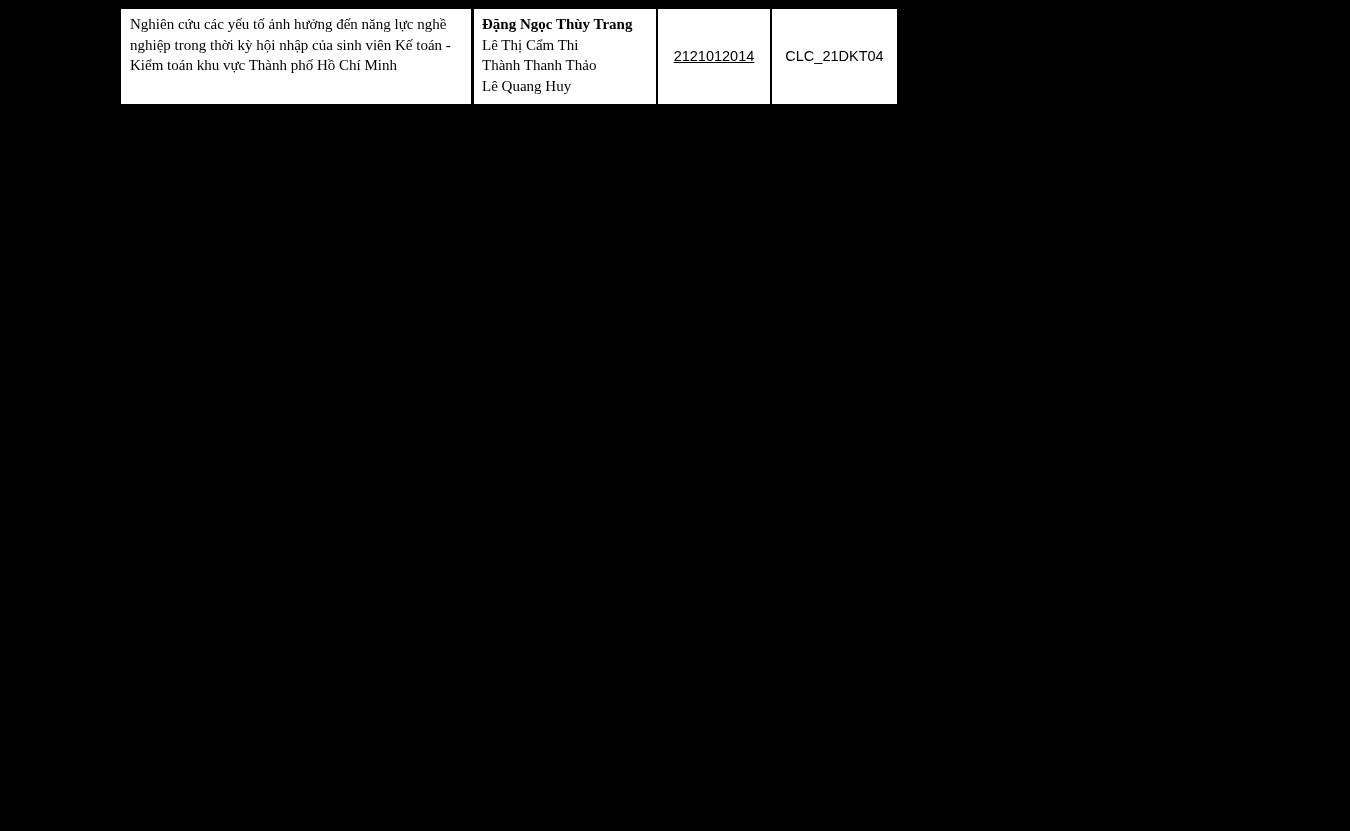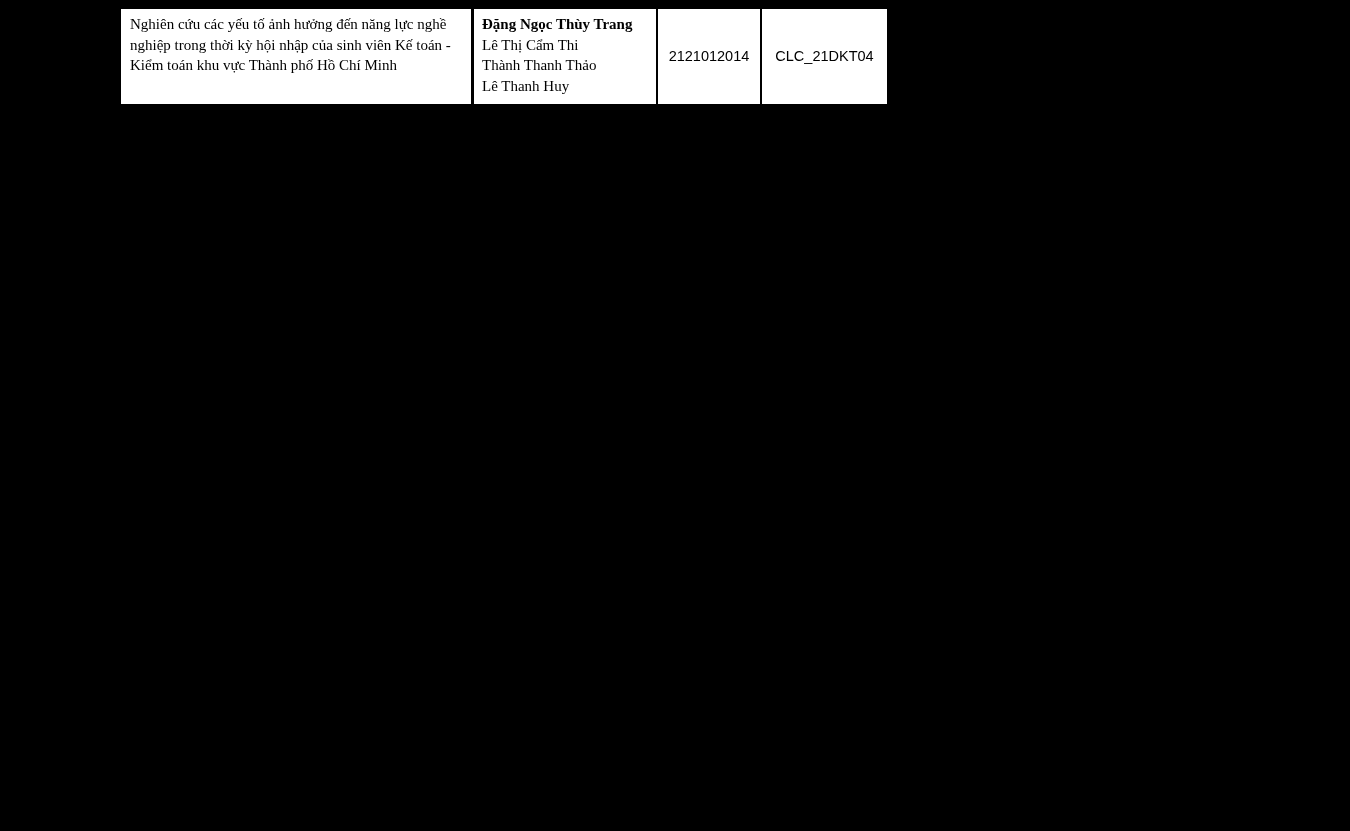--- a/index.html
+++ b/index.html
@@ -45,28 +45,29 @@
     width: 185px;
     min-height: 97px;
     text-align: left;
     padding-left: 8px;
     border-left: 2px solid #000000;
   }
   .cell-students .lead {
     font-weight: bold;
   }
   .cell-id {
-    width: 104px;
+    width: 114px;
     min-height: 97px;
     display: flex;
     align-items: center;
     justify-content: center;
     text-align: center;
     font-family: "Liberation Sans", sans-serif;
     font-size: 14.5px;
+    text-decoration: underline;
   }
   .cell-class {
     width: 127px;
     min-height: 97px;
     display: flex;
     align-items: center;
     justify-content: center;
     text-align: center;
     font-family: "Liberation Sans", sans-serif;
     font-size: 14.5px;
@@ -95,21 +96,21 @@
 
 <div class="page">
   <div class="table-row">
 
     <div class="cell cell-title"> Nghiên cứu các yếu tố ảnh hưởng đến năng lực nghề nghiệp trong thời kỳ hội nhập của sinh viên Kế toán - Kiểm toán khu vực Thành phố Hồ Chí Minh</div>
 
     <div class="cell cell-students">
       <div class="stu-line lead">Đặng Ngọc Thùy Trang</div>
       <div class="stu-line">Lê Thị Cẩm Thi</div>
       <div class="stu-line">Thành Thanh Thảo</div>
-      <div class="stu-line">Lê Thanh Huy</div>
+      <div class="stu-line">Lê Quang Huy</div>
     </div>
 
     <div class="cell cell-id">2121012014</div>
 
     <div class="cell cell-class">CLC_21DKT04</div>
 
     <div class="gap"></div>
 
 
   </div>

